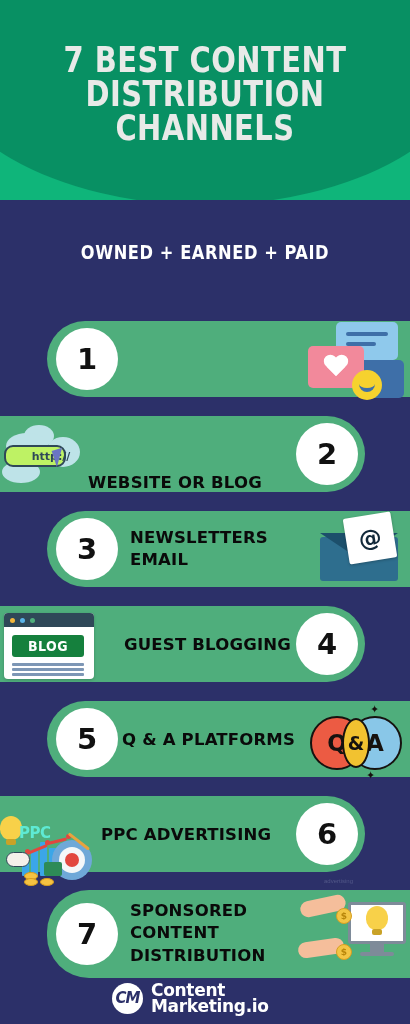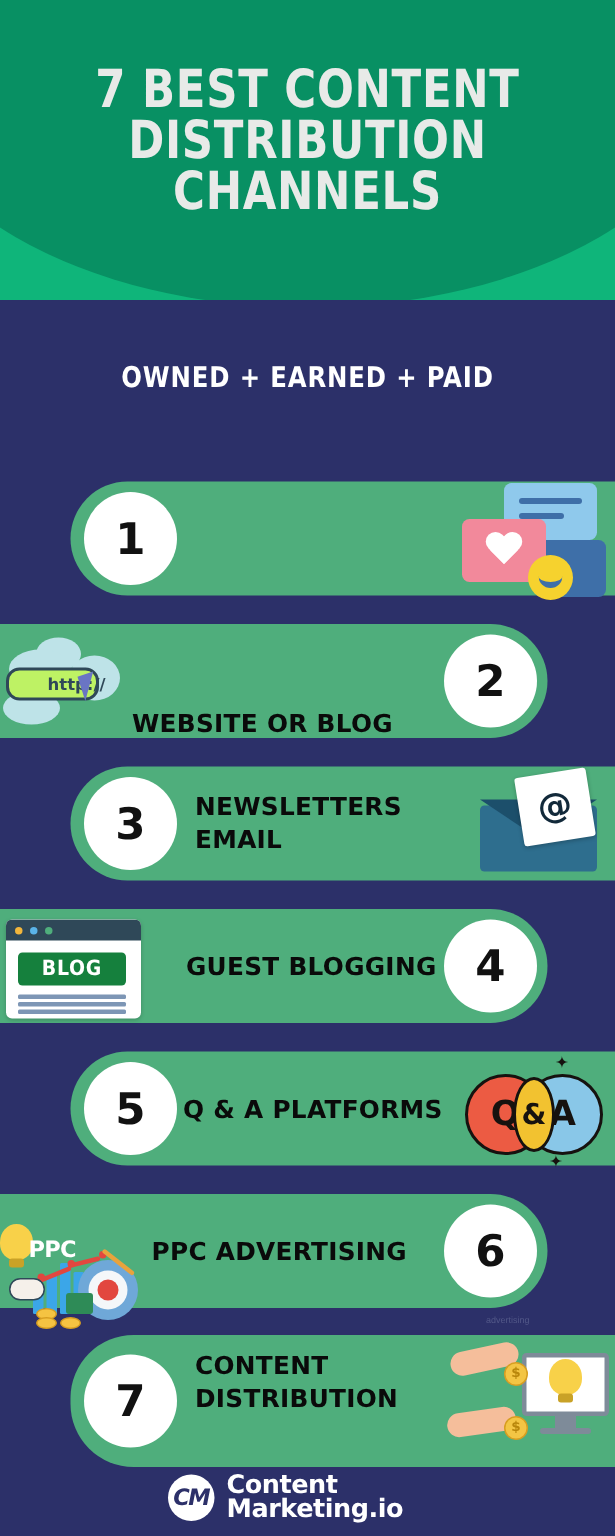--- a/index.html
+++ b/index.html
@@ -137,21 +137,21 @@
     display:flex; align-items:center; justify-content:center;
     font-family:"DejaVu Sans","Liberation Sans",sans-serif; font-weight:bold;
     font-size:23px; color:#16120F;
   }
   .sparkle { position:absolute; color:#16120F; font-size:11px; line-height:1; }
 
   
   .bulb { position:absolute; background:#F8D149; border-radius:50% 50% 45% 45%; }
   .bulb-base { position:absolute; background:#C9A227; border-radius:2px; }
   .ppc-text {
-    position:absolute; color:#ffffff; font-weight:bold; font-size:15px;
+    position:absolute; color:#5eead4; font-weight:bold; font-size:15px;
     font-family:"DejaVu Sans","Liberation Sans",sans-serif; letter-spacing:-0.5px;
   }
   .chart-bar { position:absolute; background:#3BA6E8; border-radius:1px; }
   .target-ring { position:absolute; border-radius:50%; }
   .coin { position:absolute; background:#F5C342; border:1.5px solid #D79E21; border-radius:50%; }
   .trend { position:absolute; height:2.5px; background:#E2473F; border-radius:2px; }
   .trend-dot { position:absolute; width:5px; height:5px; border-radius:50%; background:#E2473F; }
 
   
   .monitor { position:absolute; background:#FFFFFF; border:3px solid #7E8B99; border-radius:3px; }
@@ -305,20 +305,21 @@
       <div class="coin" style="left:40px; top:82px; width:14px; height:8px;"></div>
       <div class="hand" style="left:6px; top:56px; width:24px; height:15px; background:#F5F0EA; border:1.5px solid #2F4858;"></div>
       <div class="chart-bar" style="left:44px; top:66px; width:18px; height:14px; background:#2E8B57; border-radius:2px;"></div>
     </div>
   </div>
 
   <div class="row" style="top:890px;">
     <div class="pill left tall"></div>
     <div class="num-circle" style="left:56px; top:13px;">7</div>
     <div class="row-label" style="left:130px; top:10px; width:180px;">
+      <div>SPONSORED</div>
       <div>CONTENT</div>
       <div>DISTRIBUTION</div>
     </div>
 
     <div class="icon-box" style="left:296px; top:-12px; width:114px; height:106px;">
       <div class="faint-text" style="left:28px; top:0px;">advertising</div>
       <div class="monitor" style="left:52px; top:24px; width:58px; height:42px;"></div>
       <div class="monitor-stand" style="left:74px; top:66px; width:14px; height:8px;"></div>
       <div class="monitor-stand" style="left:64px; top:74px; width:34px; height:4px; border-radius:2px;"></div>
       <div class="bulb" style="left:70px; top:28px; width:22px; height:24px;"></div>

